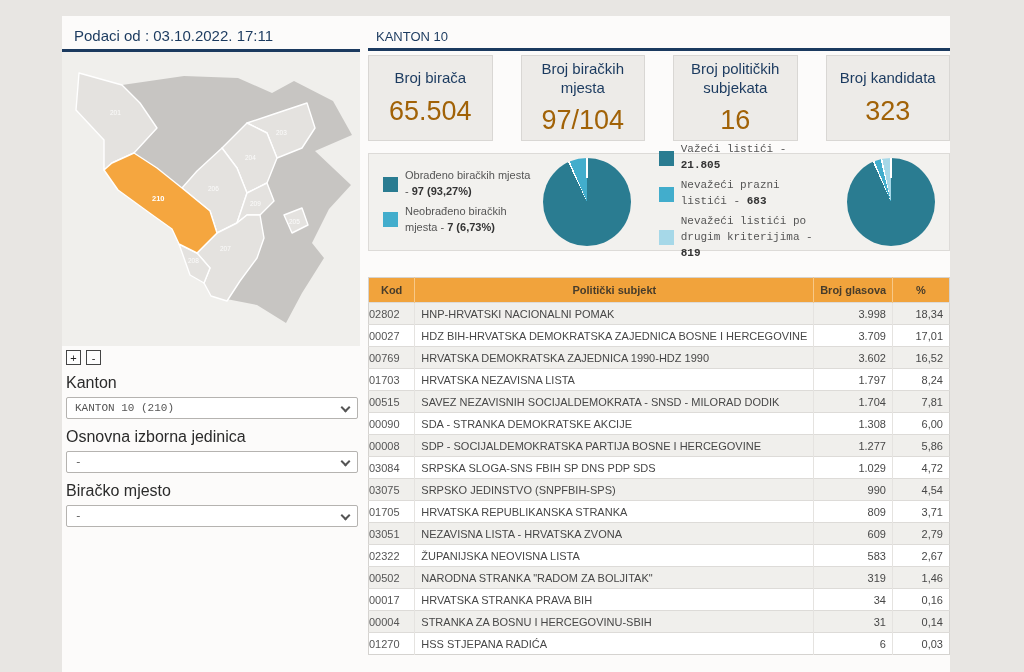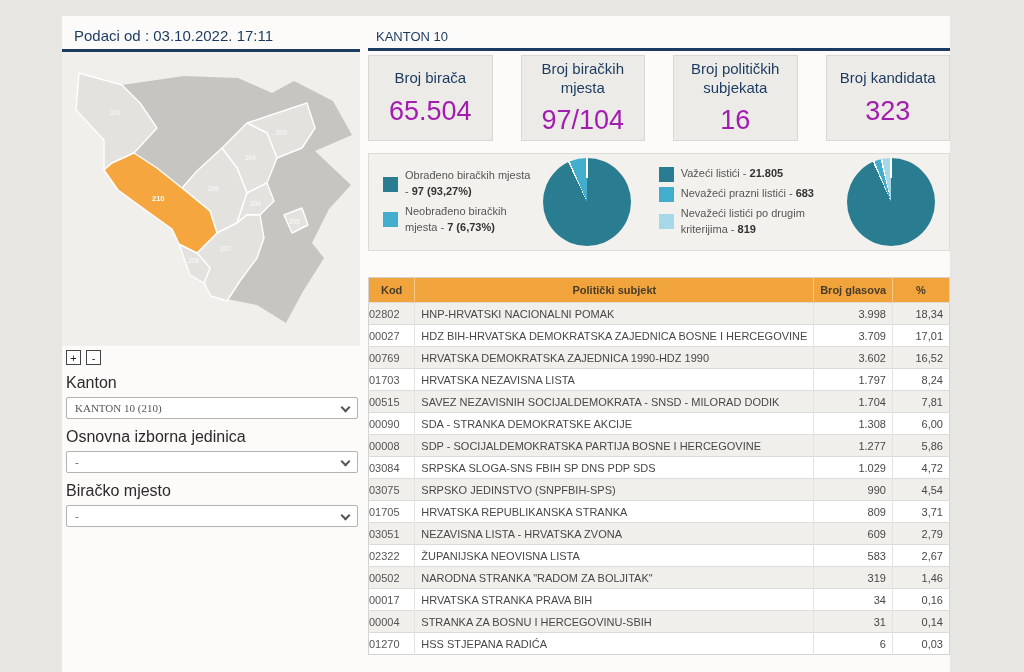--- a/index.html
+++ b/index.html
@@ -17,39 +17,39 @@
   .maplabel.sel { font-size:7.5px; opacity:1; font-weight:bold; }
   .zoom-btns { margin:4px 0 2px 4px; display:flex; gap:5px; }
   .zoom-btn { width:15px; height:15px; border:1px solid #444; background:#fdfdfd; font-size:11px;
               line-height:12px; text-align:center; color:#222; cursor:pointer; padding:0; }
   .filters { padding:0 4px 0 4px; }
   .filter-label { font-size:16px; color:#2b2b2b; margin:9px 0 5px 0; }
   .select-wrap { position:relative; width:292px; }
   .select-wrap select { width:100%; height:22px; border:1px solid #b5b3b0; background:#fff;
                         font-size:11px; color:#555; padding:0 36px 0 8px;
                         -webkit-appearance:none; appearance:none; border-radius:2px;
-                        font-family:Liberation Serif, serif; }
+                        font-family:Liberation Mono, monospace; }
   .chev { position:absolute; right:9px; top:7px; width:7px; height:7px; pointer-events:none;
           border-right:2px solid #555; border-bottom:2px solid #555; transform:rotate(45deg); }
 
   
   .right-col { position:absolute; left:306px; top:0; width:582px; }
   .kanton-header { margin-top:6px; padding:7px 8px 4px 8px; font-size:13px; color:#1b3a5f;
                    border-bottom:3px solid #1b3a5f; background:#fcfbfa; }
   .stats { display:flex; gap:28px; margin-top:4px;border-radius:28px; }
   .stat-box { flex:1; background:#edebe8; border:1px solid #d9d7d4; height:86px;
               display:flex; flex-direction:column; align-items:center; justify-content:center; }
   .stat-label { font-size:15px; color:#1b3a5f; text-align:center; line-height:1.25; padding:0 6px; }
-  .stat-value { font-size:27px; color:#a21caf; margin-top:8px; }
+  .stat-value { font-size:27px; color:#a16207; margin-top:8px; }
 
   .charts-panel { margin-top:12px; height:98px; background:#f2f1ee; border:1px solid #dddbd8;
                   display:flex; align-items:center; padding:16px 14px; }
   .legend { font-size:11px; color:#555; }
   .legend-1 { width:170px; }
-  .legend-2 { width:196px; }
+  .legend-2 { width:196px;font-family:Liberation Mono, monospace; }
   .legend-item { display:flex; align-items:center; margin:4px 0; line-height:1.45; }
   .swatch { width:15px; height:15px; flex:0 0 15px; margin-right:7px; }
   .legend-item b { color:#333; }
   .pie { width:88px; height:88px; border-radius:50%; flex:0 0 88px; }
   .pie-1 { margin:0 28px 0 12px; }
   .pie-2 { margin-left:18px; }
 
   table.results { margin-top:26px; width:582px; border-collapse:collapse; font-size:11px;
                   border:1px solid #d5d3d0; }
   table.results th { background:#f1a33c; color:#473c2b; font-weight:bold; height:25px;

